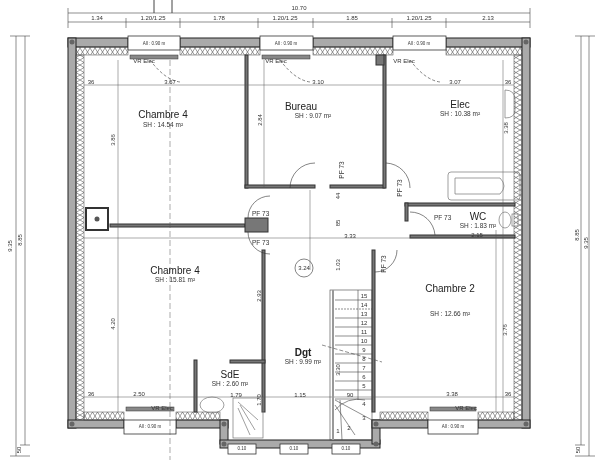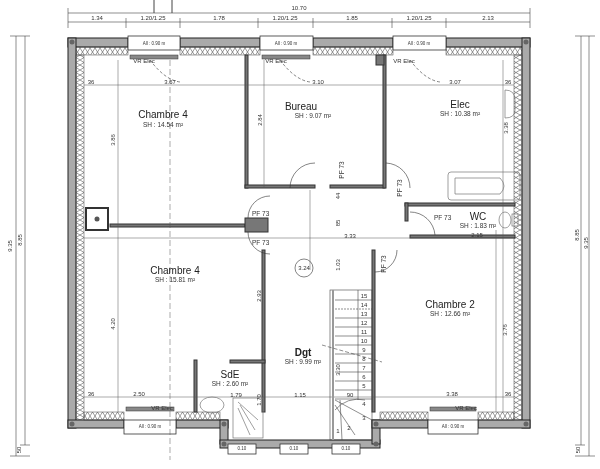--- a/index.html
+++ b/index.html
@@ -243,21 +243,21 @@
 
 <span class="txt room-name" style="left:478px;top:212px;">WC</span>
 <span class="txt room-area" style="left:478px;top:223px;">SH : 1.83 m²</span>
 <span class="txt dim" style="left:477px;top:232px;">2.15</span>
 
 <span class="txt room-name" style="left:175px;top:266px;">Chambre 4</span>
 <span class="txt room-area" style="left:175px;top:277px;">SH : 15.81 m²</span>
 <span class="txt vdim" style="left:113px;top:324px;">4.20</span>
 <span class="txt dim" style="left:139px;top:391px;">2.50</span>
 
-<span class="txt room-name" style="left:450px;top:300px;">Chambre 2</span>
+<span class="txt room-name" style="left:450px;top:284px;">Chambre 2</span>
 <span class="txt room-area" style="left:450px;top:311px;">SH : 12.66 m²</span>
 <span class="txt vdim" style="left:505px;top:330px;">3.76</span>
 <span class="txt dim" style="left:452px;top:391px;">3.38</span>
 
 <span class="txt room-name" style="left:230px;top:370px;">SdE</span>
 <span class="txt room-area" style="left:230px;top:381px;">SH : 2.60 m²</span>
 <span class="txt dim" style="left:236px;top:392px;">1.79</span>
 <span class="txt vdim" style="left:259px;top:400px;">1.70</span>
 
 <span class="txt room-name" style="left:303px;top:348px;font-weight:bold;">Dgt</span>

